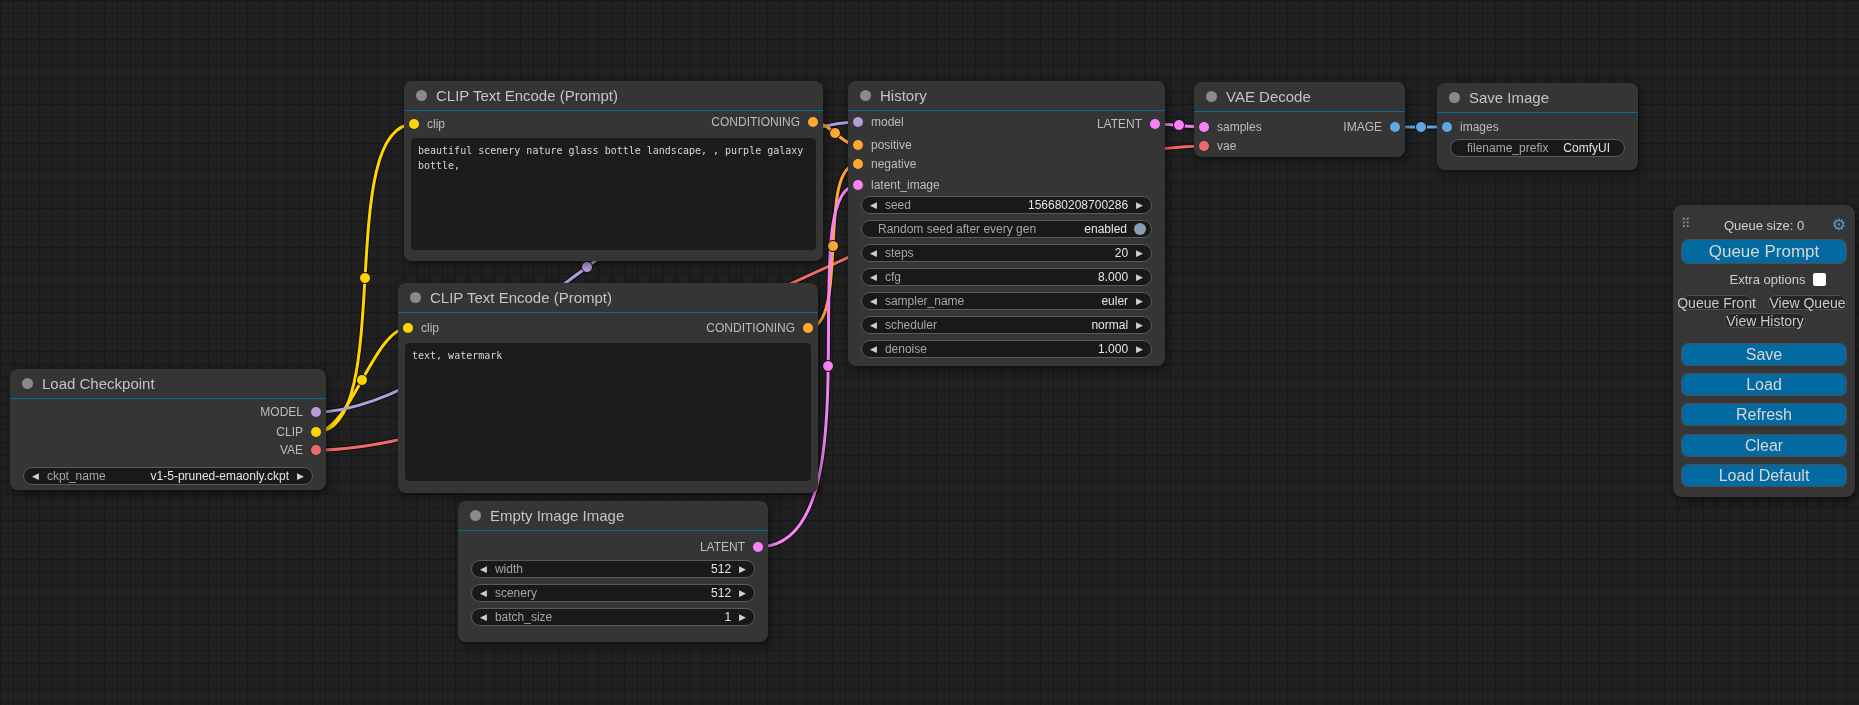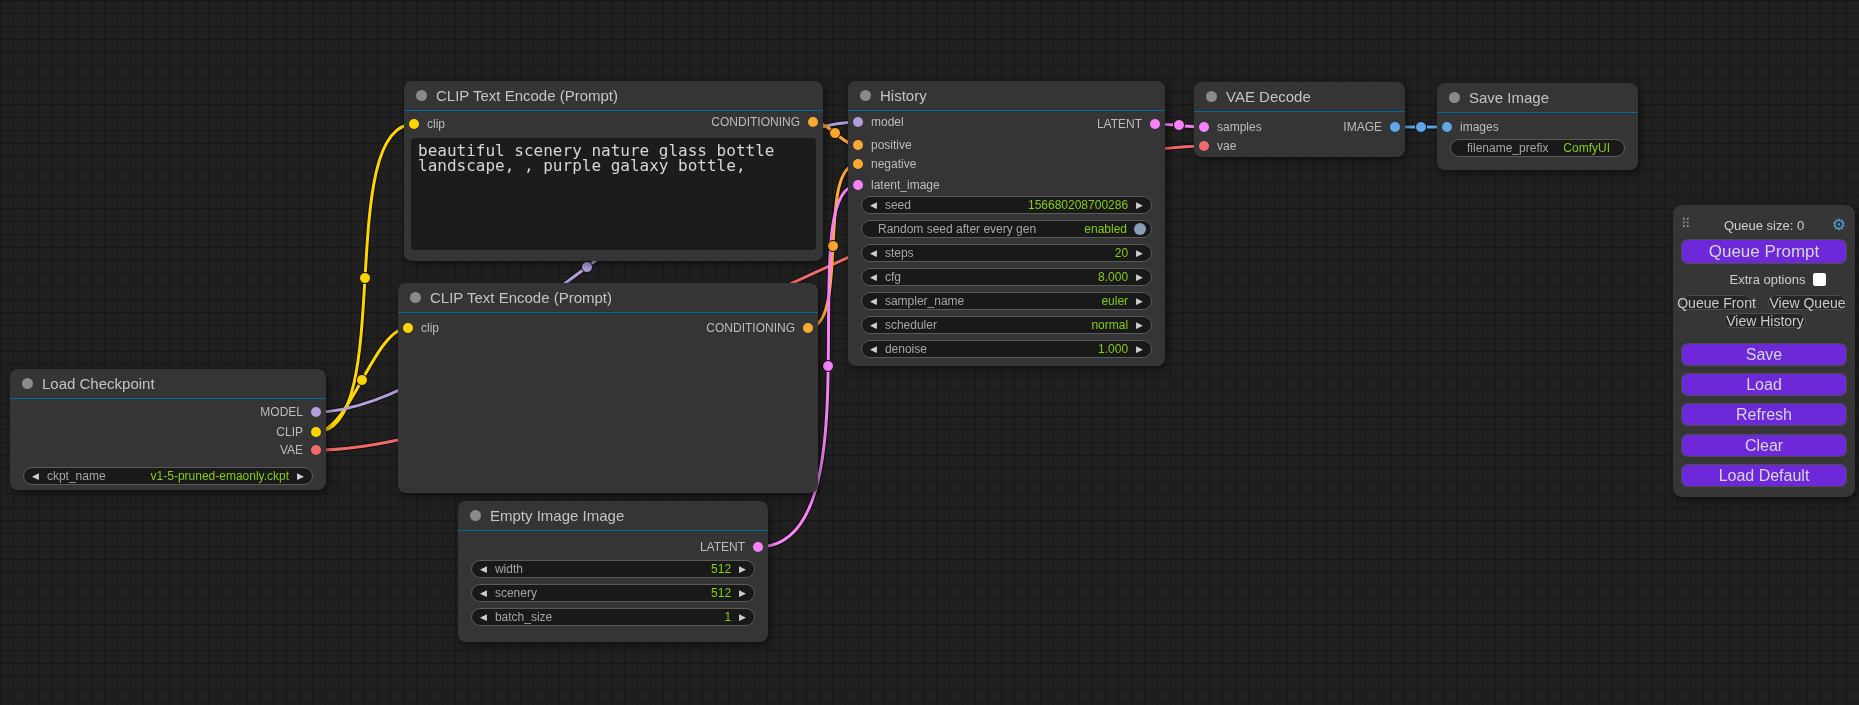--- a/index.html
+++ b/index.html
@@ -33,36 +33,36 @@
   .port.in  .port-dot { margin-right:8px; }
   .port.out .port-dot { margin-left:8px; }
   .widget {
     position:absolute; left:13px; right:13px; height:18px;
     background:#191919; border:1px solid #5a5a5a; border-radius:10px;
     display:flex; align-items:center; font-size:12px; overflow:hidden;
   }
   .w-arrow { color:#cfcfcf; font-size:9px; padding:0 8px; line-height:16px; flex:none; }
   .w-name  { color:#a6a6a6; white-space:nowrap; }
   .w-name.pad { padding-left:16px; }
-  .w-value { margin-left:auto; color:#84cc16; white-space:nowrap; }
+  .w-value { margin-left:auto; color:#e5e5e5; white-space:nowrap; }
   .w-value.pad { padding-right:14px; }
   .toggle-dot { width:12px; height:12px; border-radius:50%; margin:0 5px 0 7px; flex:none; }
   .prompt-box {
     position:absolute; left:7px; right:7px;
     background:#1c1c1c; border-radius:4px; padding:5px 7px;
-    font-family:"DejaVu Sans Mono", monospace; font-size:16px; line-height:15px;
+    font-family:"DejaVu Sans Mono", monospace; font-size:10px; line-height:15px;
     color:#d6d6d6; white-space:pre-wrap; overflow:hidden;
   }
   .queue-panel {
     position:absolute; left:1673px; top:205px; width:182px; height:292px; z-index:3;
     background:#363636; border-radius:9px; box-shadow:2px 3px 9px rgba(0,0,0,0.55);
   }
   .qbtn {
     position:absolute; left:8px; width:166px; height:23px;
-    background:#6d28d9; border:1px solid #4d4d4d; border-radius:7px;
+    background:#0369a1; border:1px solid #4d4d4d; border-radius:7px;
     display:flex; align-items:center; justify-content:center;
     font-size:16px; color:#d6d6d6; cursor:pointer; white-space:nowrap;
   }
   .qbtn.small { width:auto; height:15px; font-size:14px; border-radius:8px; background:#262626; color:#c9c9c9; }
   .queue-size { position:absolute; left:0; top:13px; width:100%; text-align:center; font-size:13px; color:#cfcfcf; }
   .drag-handle { position:absolute; left:8px; top:11px; font-size:13px; color:#8a8a8a; cursor:grab; }
   .gear { position:absolute; right:9px; top:10px; font-size:16px; color:#4E9DD3; cursor:pointer; }
   .extra-row { position:absolute; left:14px; top:67px; width:100%; display:flex; align-items:center; justify-content:center; font-size:13px; color:#cccccc; }
   .checkbox { width:13px; height:13px; background:#ffffff; border-radius:2px; margin-left:8px; cursor:pointer; }
 </style>
@@ -152,20 +152,21 @@
     <span class="node-title">CLIP Text Encode (Prompt)</span>
   </div>
   <div class="port in" style="top:37px">
     <span class="port-dot" style="background-color: rgb(255, 213, 0);"></span>
     <span>clip</span>
   </div>
   <div class="port out" style="top:37px">
     <span>CONDITIONING</span>
     <span class="port-dot" style="background-color: rgb(255, 169, 49);"></span>
   </div>
+  <div class="prompt-box" style="top:60px;height:138px;">text, watermark</div>
 </div>
 
 <div class="node" style="left:458px;top:501px;width:310px;height:141px;">
   <div class="node-header">
     <span class="title-dot" style="background-color: rgb(138, 138, 138);"></span>
     <span class="node-title">Empty Image Image</span>
   </div>
   <div class="port out" style="top:38px">
     <span>LATENT</span>
     <span class="port-dot" style="background-color: rgb(248, 131, 248);"></span>

